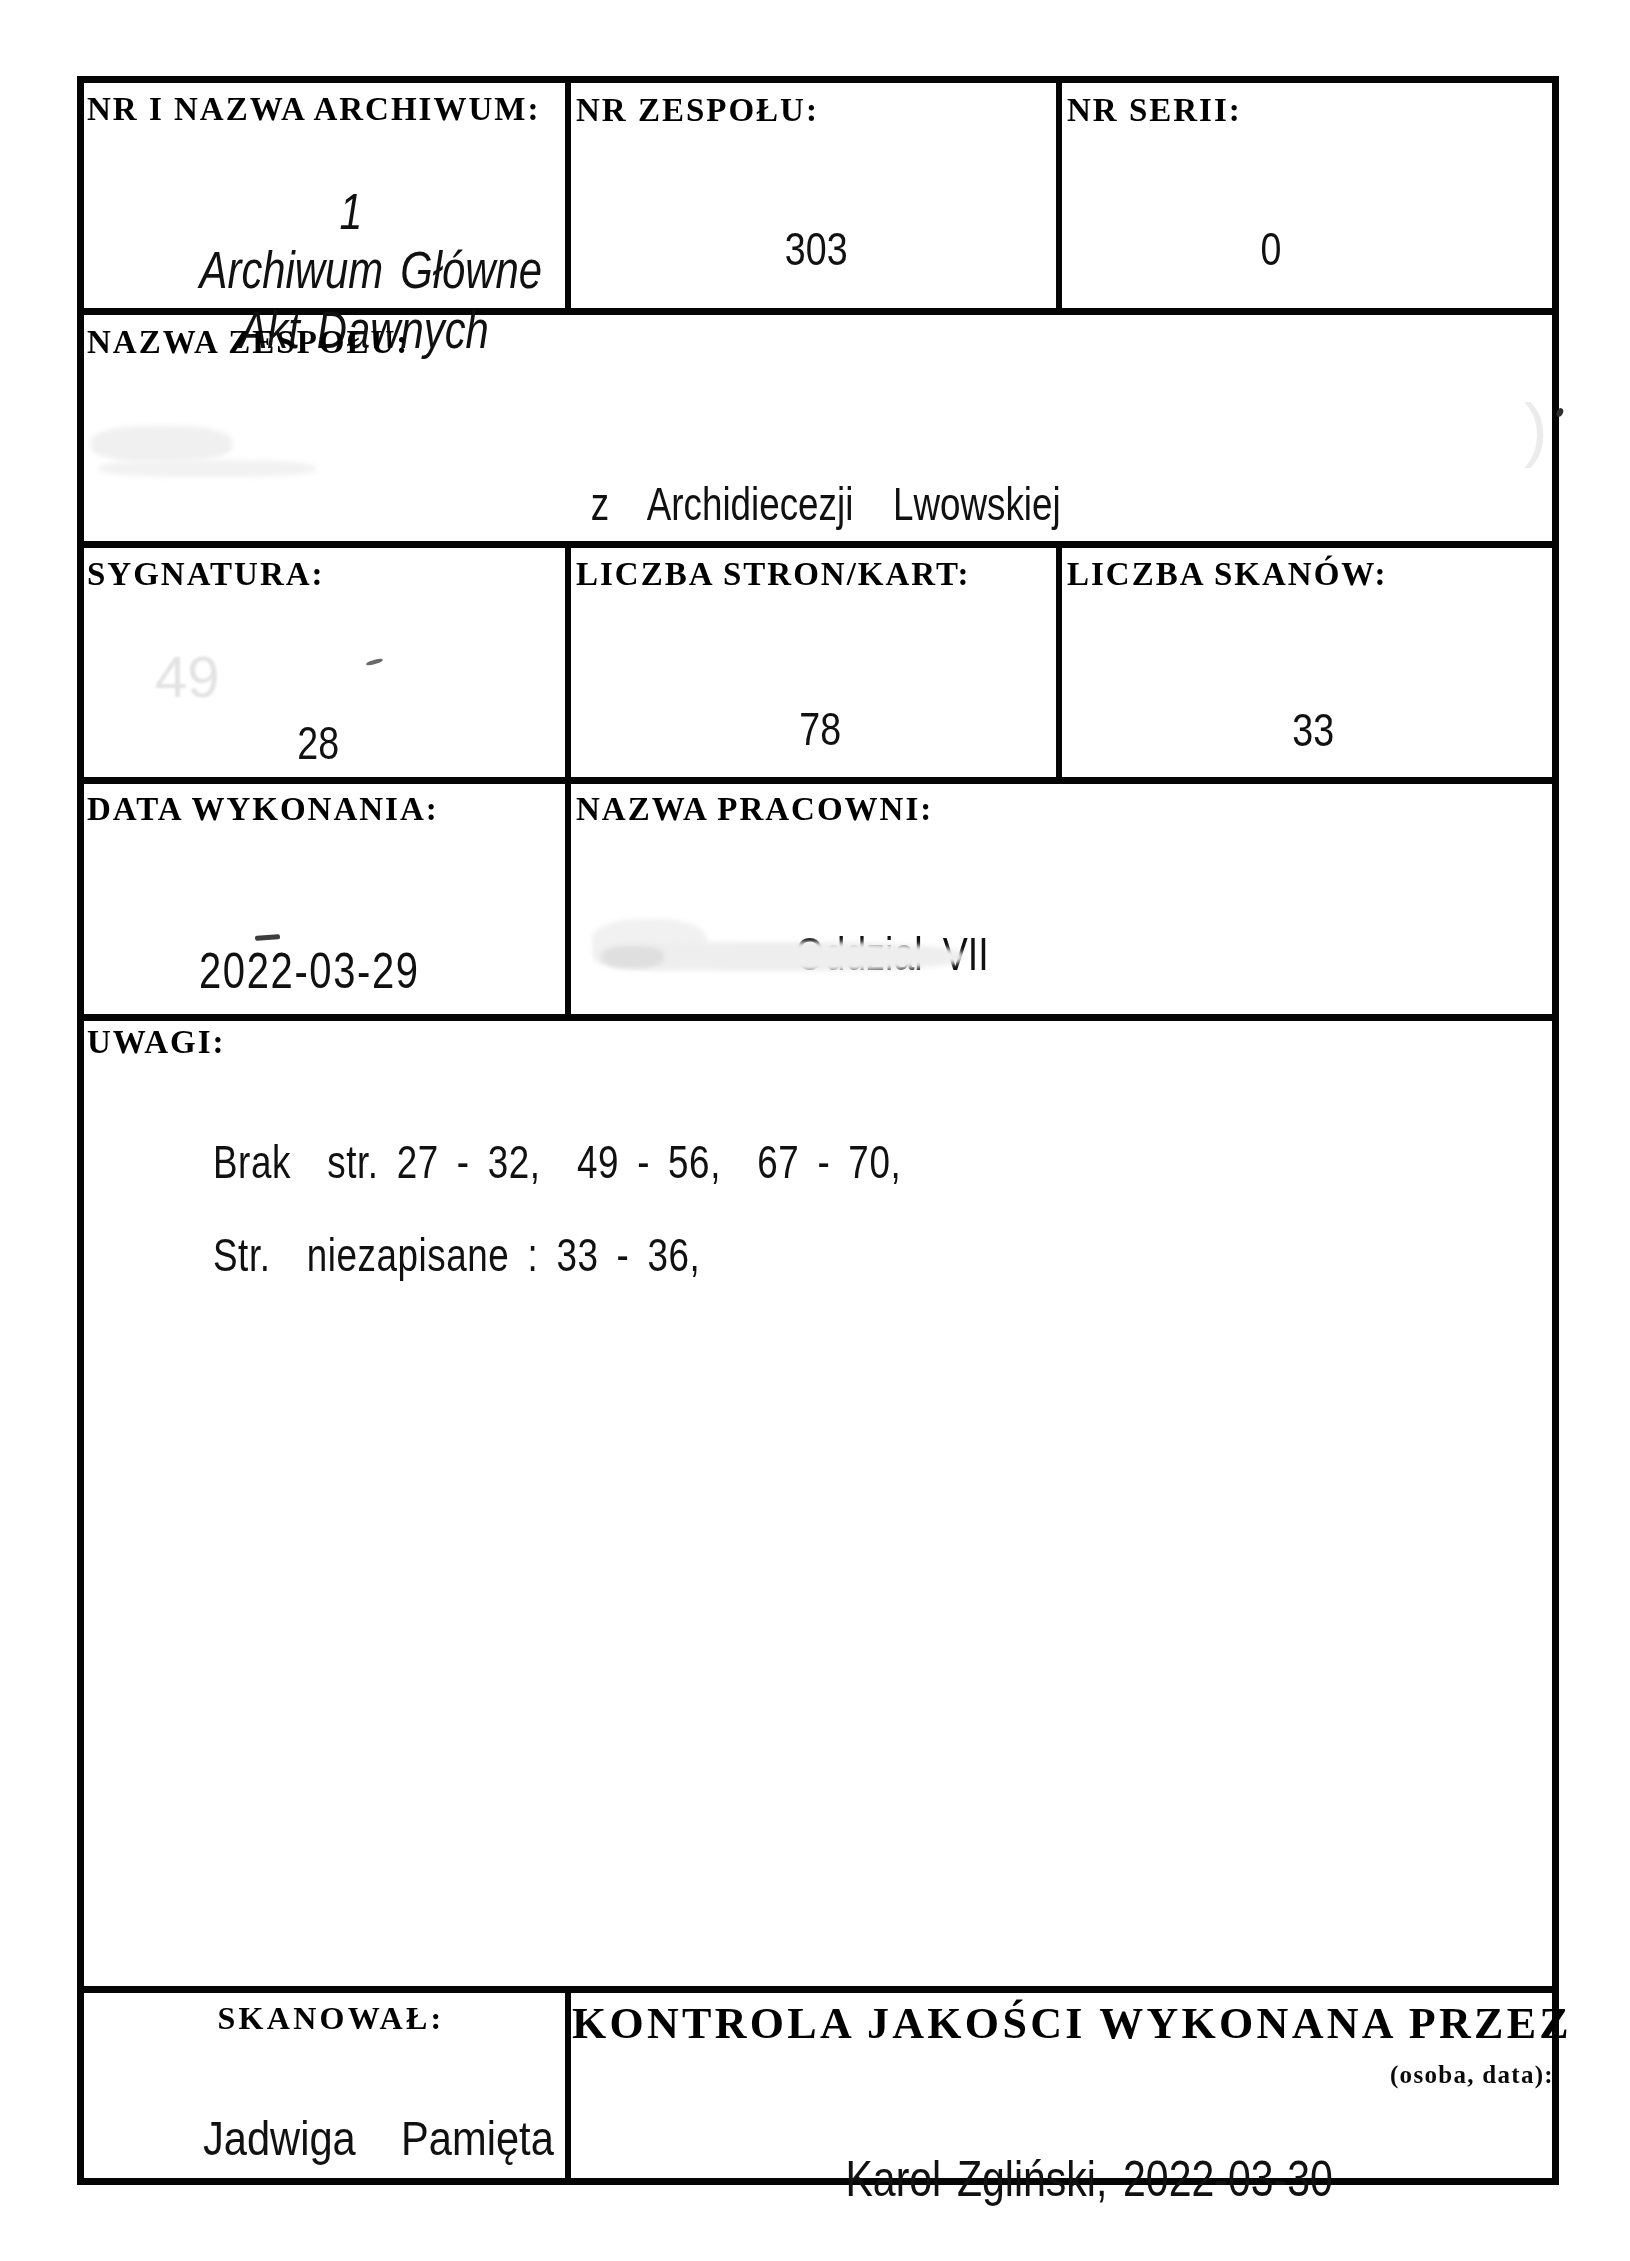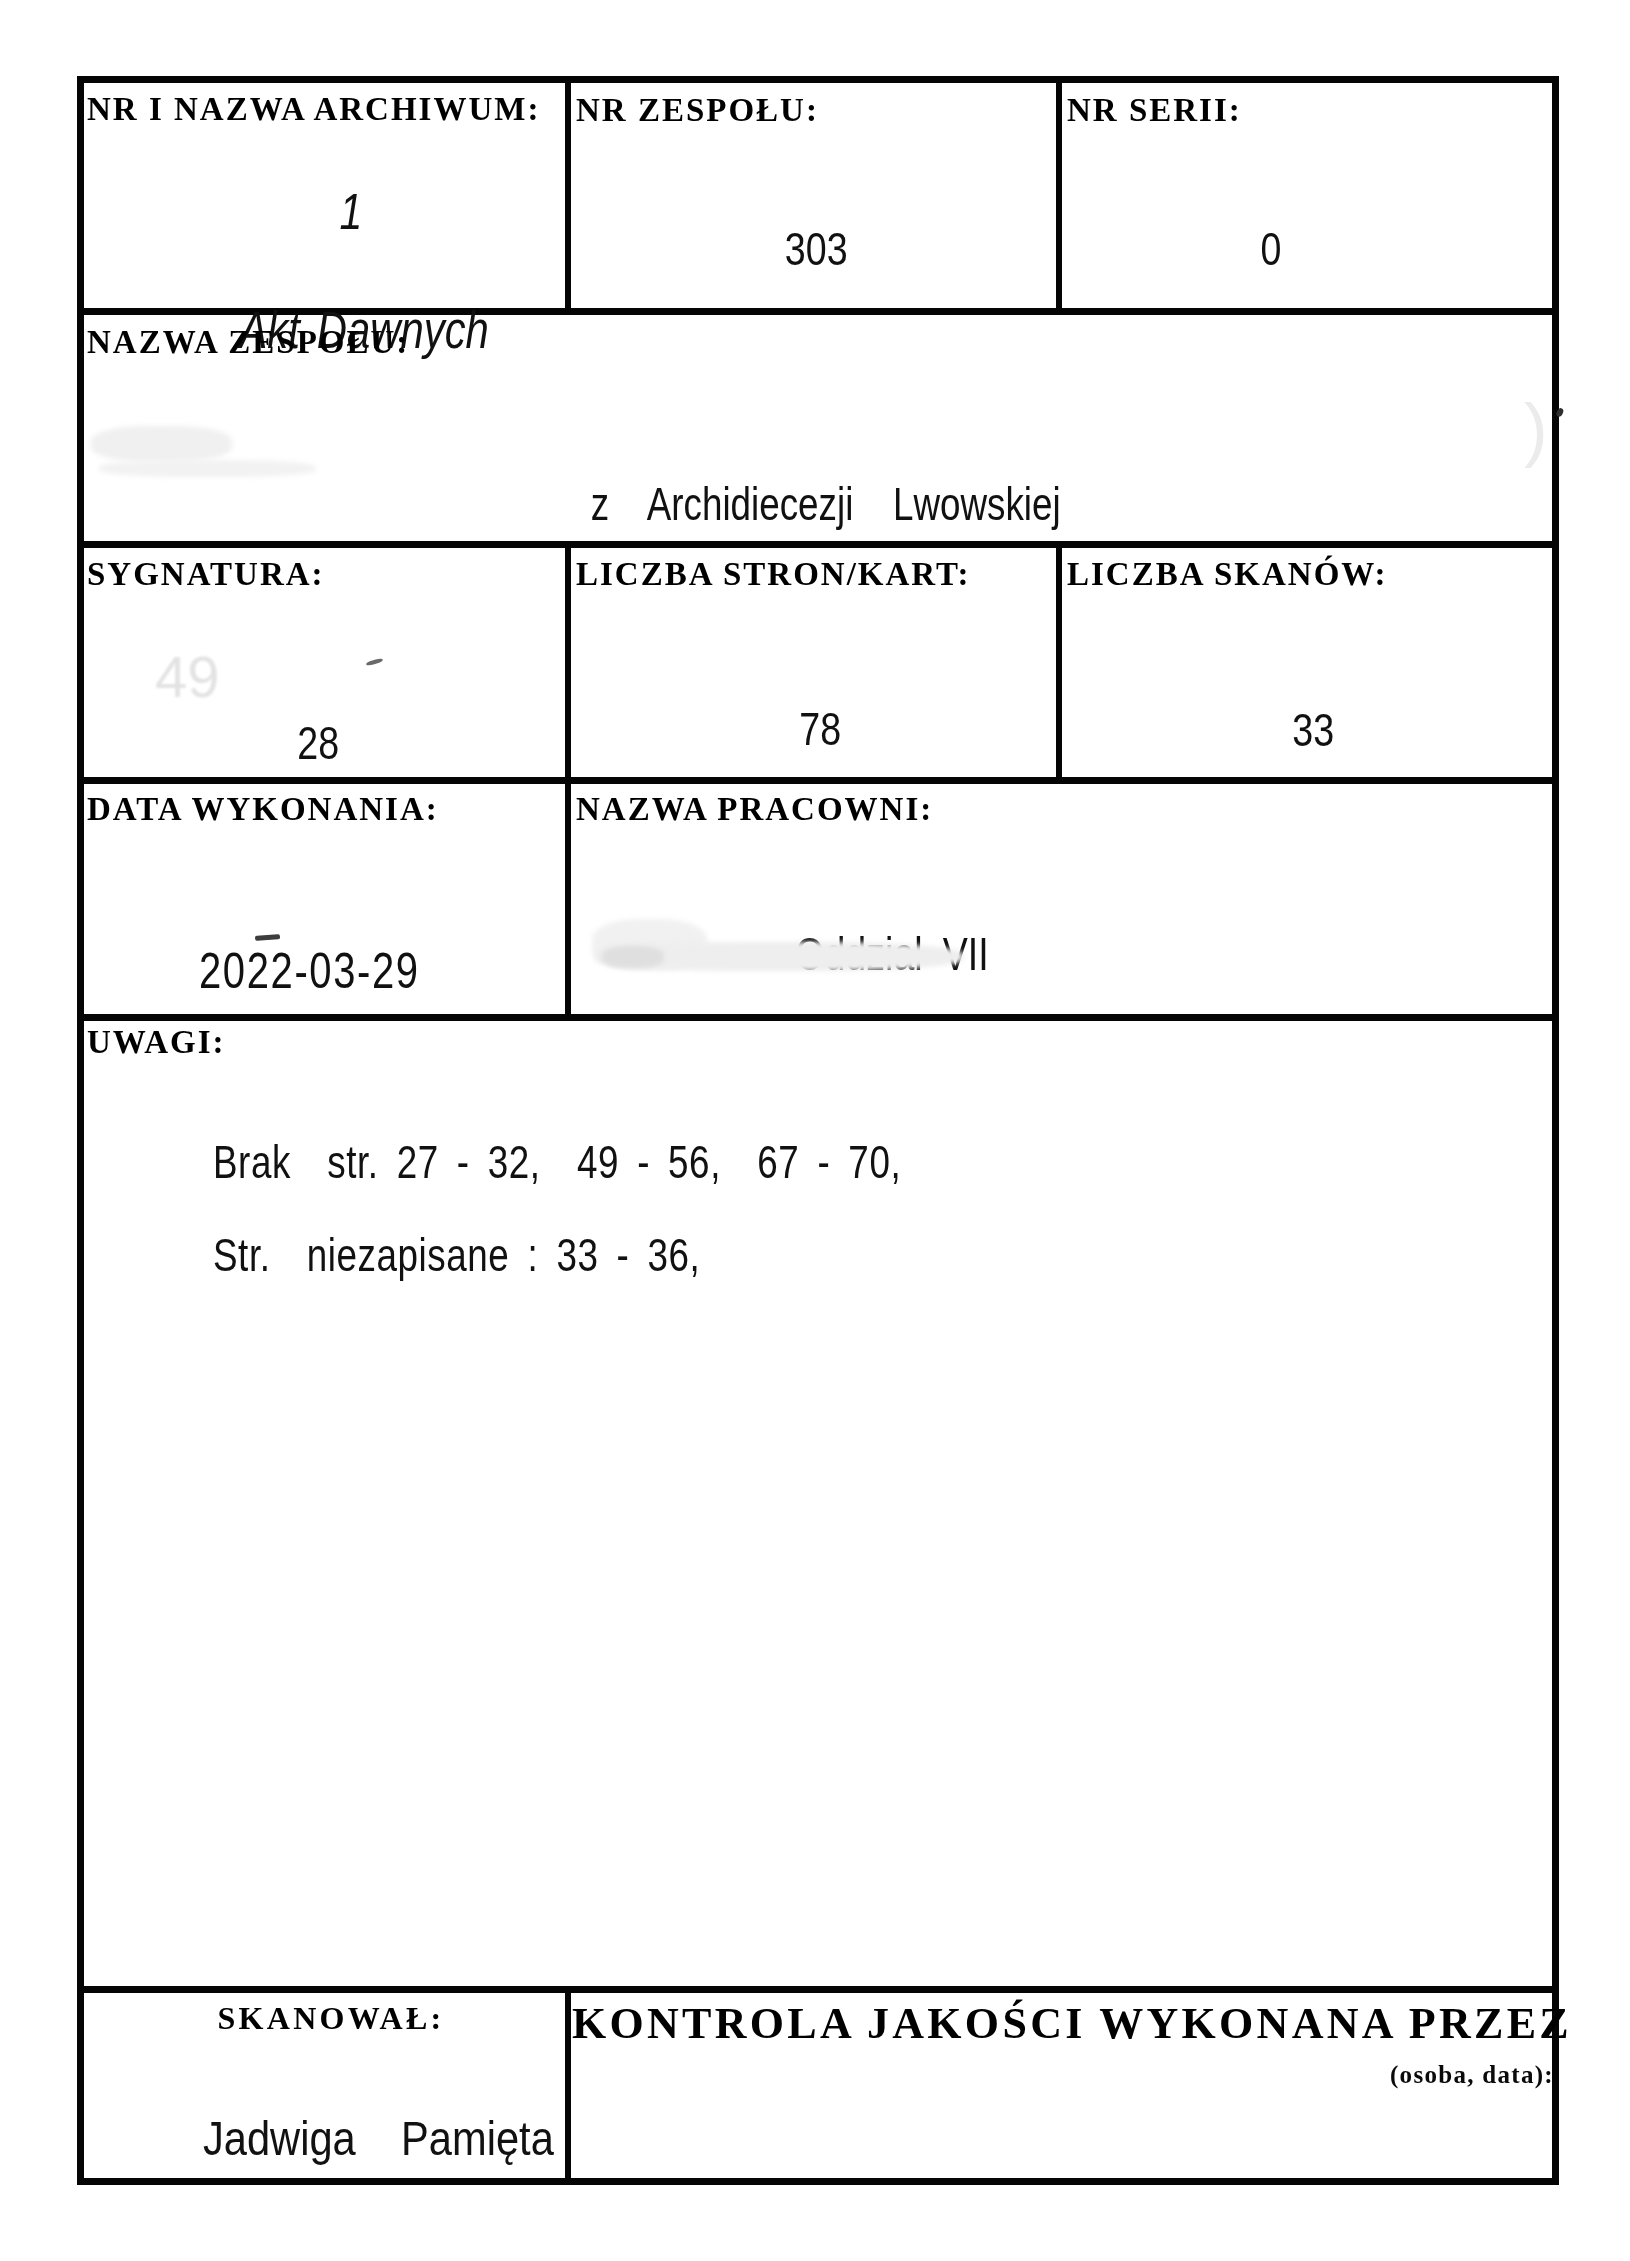--- a/index.html
+++ b/index.html
@@ -73,20 +73,23 @@
   <div class="vline" style="left:565px;top:76px;width:6px;height:239px;"></div>
   <div class="vline" style="left:565px;top:541px;width:6px;height:479px;"></div>
   <div class="vline" style="left:565px;top:1986px;width:6px;height:199px;"></div>
   <div class="vline" style="left:1056px;top:76px;width:6px;height:239px;"></div>
   <div class="vline" style="left:1056px;top:541px;width:6px;height:243px;"></div>
 
   <div class="label" style="left:87px;top:93px;">NR I NAZWA ARCHIWUM:</div>
   <div class="value centered it" style="left:79px;top:137px;width:488px;font-size:50px;">
     <span class="cond" style="transform:scaleX(0.82);">1</span>
   </div>
+  <div class="value centered it" style="left:79px;top:194px;width:488px;font-size:51px;word-spacing:6.6px;">
+    <span class="cond" style="transform:scaleX(0.82);">Archiwum Główne</span>
+  </div>
   <div class="value centered it" style="left:79px;top:254px;width:488px;font-size:51px;word-spacing:6.6px;">
     <span class="cond" style="transform:scaleX(0.82);">Akt Dawnych</span>
   </div>
 
   <div class="label" style="left:576px;top:94px;">NR ZESPOŁU:</div>
   <div class="value centered" style="left:567px;top:178px;width:447px;font-size:47px;">
     <span class="cond">303</span>
   </div>
 
   <div class="label" style="left:1067px;top:94px;">NR SERII:</div>
@@ -132,20 +135,23 @@
     <span class="cond-left">Str.  niezapisane : 33 - 36,</span>
   </div>
 
   <div class="label centered" style="left:87px;top:2002px;width:488px;font-size:32px;">SKANOWAŁ:</div>
   <div class="value centered" style="left:66px;top:2065px;width:480px;font-size:49px;word-spacing:13px;">
     <span class="cond" style="transform:scaleX(0.85);">Jadwiga  Pamięta</span>
   </div>
 
   <div class="label centered" style="left:572px;top:2002px;width:982px;font-size:44px;">KONTROLA JAKOŚCI WYKONANA PRZEZ</div>
   <div class="label-small" style="left:572px;top:2062px;width:982px;">(osoba, data):</div>
+  <div class="value centered" style="left:572px;top:2104px;width:957px;font-size:50px;word-spacing:5.3px;">
+    <span class="cond" style="transform:scaleX(0.82);">Karol Zgliński, 2022-03-30</span>
+  </div>
 
   <div class="ghost" style="left:155px;top:648px;font-size:58px;color:#e3e3e3;">49</div>
   <div class="smudge" style="left:366px;top:660px;width:17px;height:4px;background:#6a6a6a;transform:rotate(-16deg);"></div>
   <div class="ghost" style="left:1524px;top:393px;font-size:71px;color:#ebebeb;filter:blur(0.7px);">)</div>
   <div class="speck" style="left:1557px;top:408px;width:6px;height:8.5px;transform:rotate(25deg);"></div>
   <div class="smudge" style="left:91px;top:426px;width:141px;height:36px;background:#f0f0f0;filter:blur(2.6px);"></div>
   <div class="smudge" style="left:99px;top:460px;width:217px;height:17px;background:#f2f2f2;filter:blur(2.6px);"></div>
   <div class="smudge" style="left:255px;top:935px;width:25px;height:4.6px;background:#3d3d3d;transform:rotate(-4deg);border-radius:2px;"></div>
   <div class="smudge" style="left:592px;top:919px;width:115px;height:51px;background:#f1f1f1;filter:blur(2.6px);"></div>
   <div class="smudge" style="left:595px;top:942px;width:368px;height:29px;background:#eeeeee;filter:blur(2.6px);"></div>

